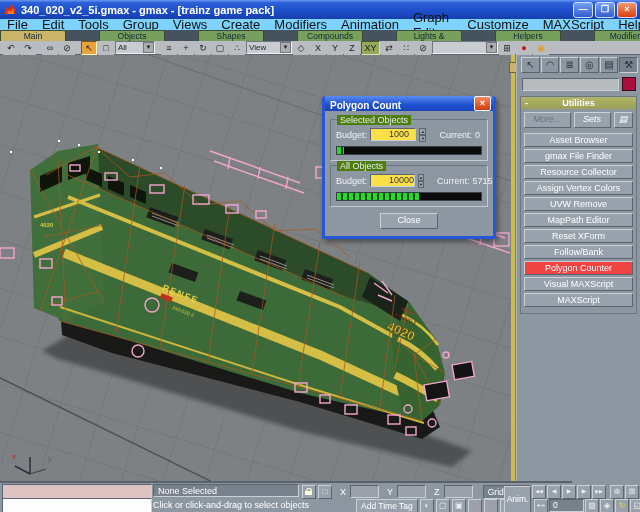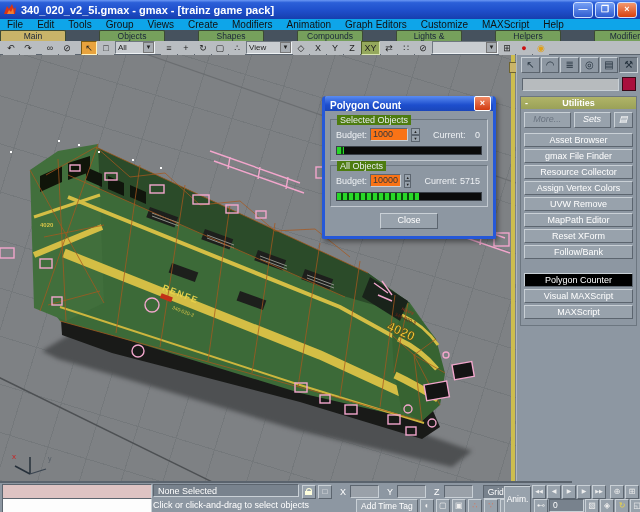--- a/index.html
+++ b/index.html
@@ -10,22 +10,22 @@
   .titlebar{position:absolute;left:0;top:0;width:640px;height:19px;
     background:linear-gradient(180deg,#6a97f4 0%,#2b5fd8 14%,#1f4fcb 55%,#163fae 100%);
     display:flex;align-items:center;color:#fff;font-size:11px;font-weight:bold;}
   .titlebar .logo{width:14px;height:13px;margin:0 4px 0 3px;flex:0 0 auto;}
   .winbtns{margin-left:auto;display:flex;gap:2px;padding-right:3px;}
   .winbtn{width:18px;height:14px;border-radius:3px;border:1px solid #cfe0ff;
     background:linear-gradient(180deg,#76a0f5,#2f5cd0);color:#fff;font-size:9px;line-height:12px;
     text-align:center;font-weight:bold;}
   .winbtn.close{background:linear-gradient(180deg,#f3996f,#d8400f);}
   
-  .menubar{position:absolute;left:0;top:19px;width:640px;height:11px;background:#0ea5e9;
-    display:flex;align-items:center;font-size:10px;color:#111;}
+  .menubar{position:absolute;left:0;top:19px;width:640px;height:11px;background:#7dd3fc;
+    display:flex;align-items:center;font-size:13px;color:#111;}
   .menubar span{padding:0 7px;}
   
   .tabbar{position:absolute;left:0;top:30px;width:640px;height:11px;background:#46525e;
     display:flex;align-items:stretch;font-size:8.5px;color:#172338;gap:32px;}
   .tab{background:#76a05c;border:1px solid #3c4a34;border-bottom:none;margin-right:1px;
     padding:0 8px;line-height:10px;text-align:center;min-width:48px;border-radius:2px 2px 0 0;}
   .tab.active{background:#c9b469;}
   .tabfill{flex:1;background:#55606c;}
   
   .toolbar{position:absolute;left:0;top:41px;width:640px;height:14px;background:#b9bdc1;
@@ -61,41 +61,41 @@
   .colorswatch{width:12px;height:12px;background:#a90f3d;border:1px solid #3a0715;}
   .rollout{margin:2px 3px;border:1px solid #6c7680;}
   .rollhead{height:12px;background:linear-gradient(180deg,#b0b468,#94985000);background-color:#9aa158;
     color:#fff;font-weight:bold;font-size:9px;line-height:12px;text-align:center;position:relative;}
   .rollhead .minus{position:absolute;left:4px;top:0;}
   .rollbody{padding:3px 3px 6px 3px;display:flex;flex-direction:column;gap:2px;}
   .btnrow{display:flex;gap:3px;margin-bottom:3px;font-style:italic;}
   .pbtn{height:14px;line-height:13px;text-align:center;font-size:9px;color:#fff;background:#98a2ac;
     border:1px solid;border-color:#c9d0d6 #5c656f #5c656f #c9d0d6;}
   .pbtn.wide{width:100%;box-sizing:border-box;}
-  .pbtn.olive{background:#000000;margin-top:12px;}
+  .pbtn.olive{background:#ef4444;}
   .pbtn.disabled{color:#6a7480;}
   .more{width:46px;} .sets{width:36px;} .cfg{width:18px;}
   
   .dialog{position:absolute;left:322px;top:96px;width:168px;background:#8d97a2;
     border:3px solid #2558d8;border-top:none;border-radius:4px 4px 2px 2px;
     box-shadow:2px 3px 5px rgba(0,0,0,.4);font-size:9px;color:#eef1f4;}
   .dtitle{height:15px;background:linear-gradient(180deg,#5a8cf2,#1d4ecd 60%,#1a46ba);
     border-radius:3px 3px 0 0;display:flex;align-items:flex-end;color:#fff;font-weight:bold;
     font-size:10px;padding-left:5px;gap:20px;}
   .dclose{margin-left:auto;margin-right:2px;width:15px;height:13px;border-radius:2px;
     background:linear-gradient(180deg,#f08a64,#d23c12);border:1px solid #fff;
     color:#fff;text-align:center;line-height:12px;font-size:9px;font-weight:bold;}
   .dbody{padding:4px 5px 5px 5px;}
   .group{border:1px solid;border-color:#6c7680 #c3cad1 #c3cad1 #6c7680;position:relative;
     margin-top:4px;padding:8px 5px 5px 5px;}
   .group .glabel{position:absolute;top:-5px;left:6px;background:#4d7c0f;padding:0 3px;color:#e8ecf0;}
   .grow{display:flex;align-items:center;gap:3px;}
-  .budget{width:34px;height:11px;background:#f97316;border:1px solid;
+  .budget{width:34px;height:11px;background:#fde047;border:1px solid;
     border-color:#5c656f #c9d0d6 #c9d0d6 #5c656f;color:#30363c;font-size:9px;line-height:11px;
-    padding-left:2px;}
+    padding-left:18px;}
   .spin{width:9px;height:13px;display:flex;flex-direction:column;}
   .spin div{flex:1;background:#98a2ac;border:1px solid #5c656f;font-size:4px;line-height:5px;
     text-align:center;color:#222;}
   .curlab{margin-left:10px;}
   .curval{margin-left:auto;padding-right:2px;}
   .pbar{margin-top:5px;height:7px;background:#0b0b0b;border:1px solid #3a4048;position:relative;}
   .pfill{position:absolute;left:0;top:0;bottom:0;
     background:repeating-linear-gradient(90deg,#28d828 0 4px,#0c4a0c 4px 6px);}
   .dclosebtn{display:block;width:56px;height:14px;margin:6px auto 2px auto;line-height:13px;
     text-align:center;}

